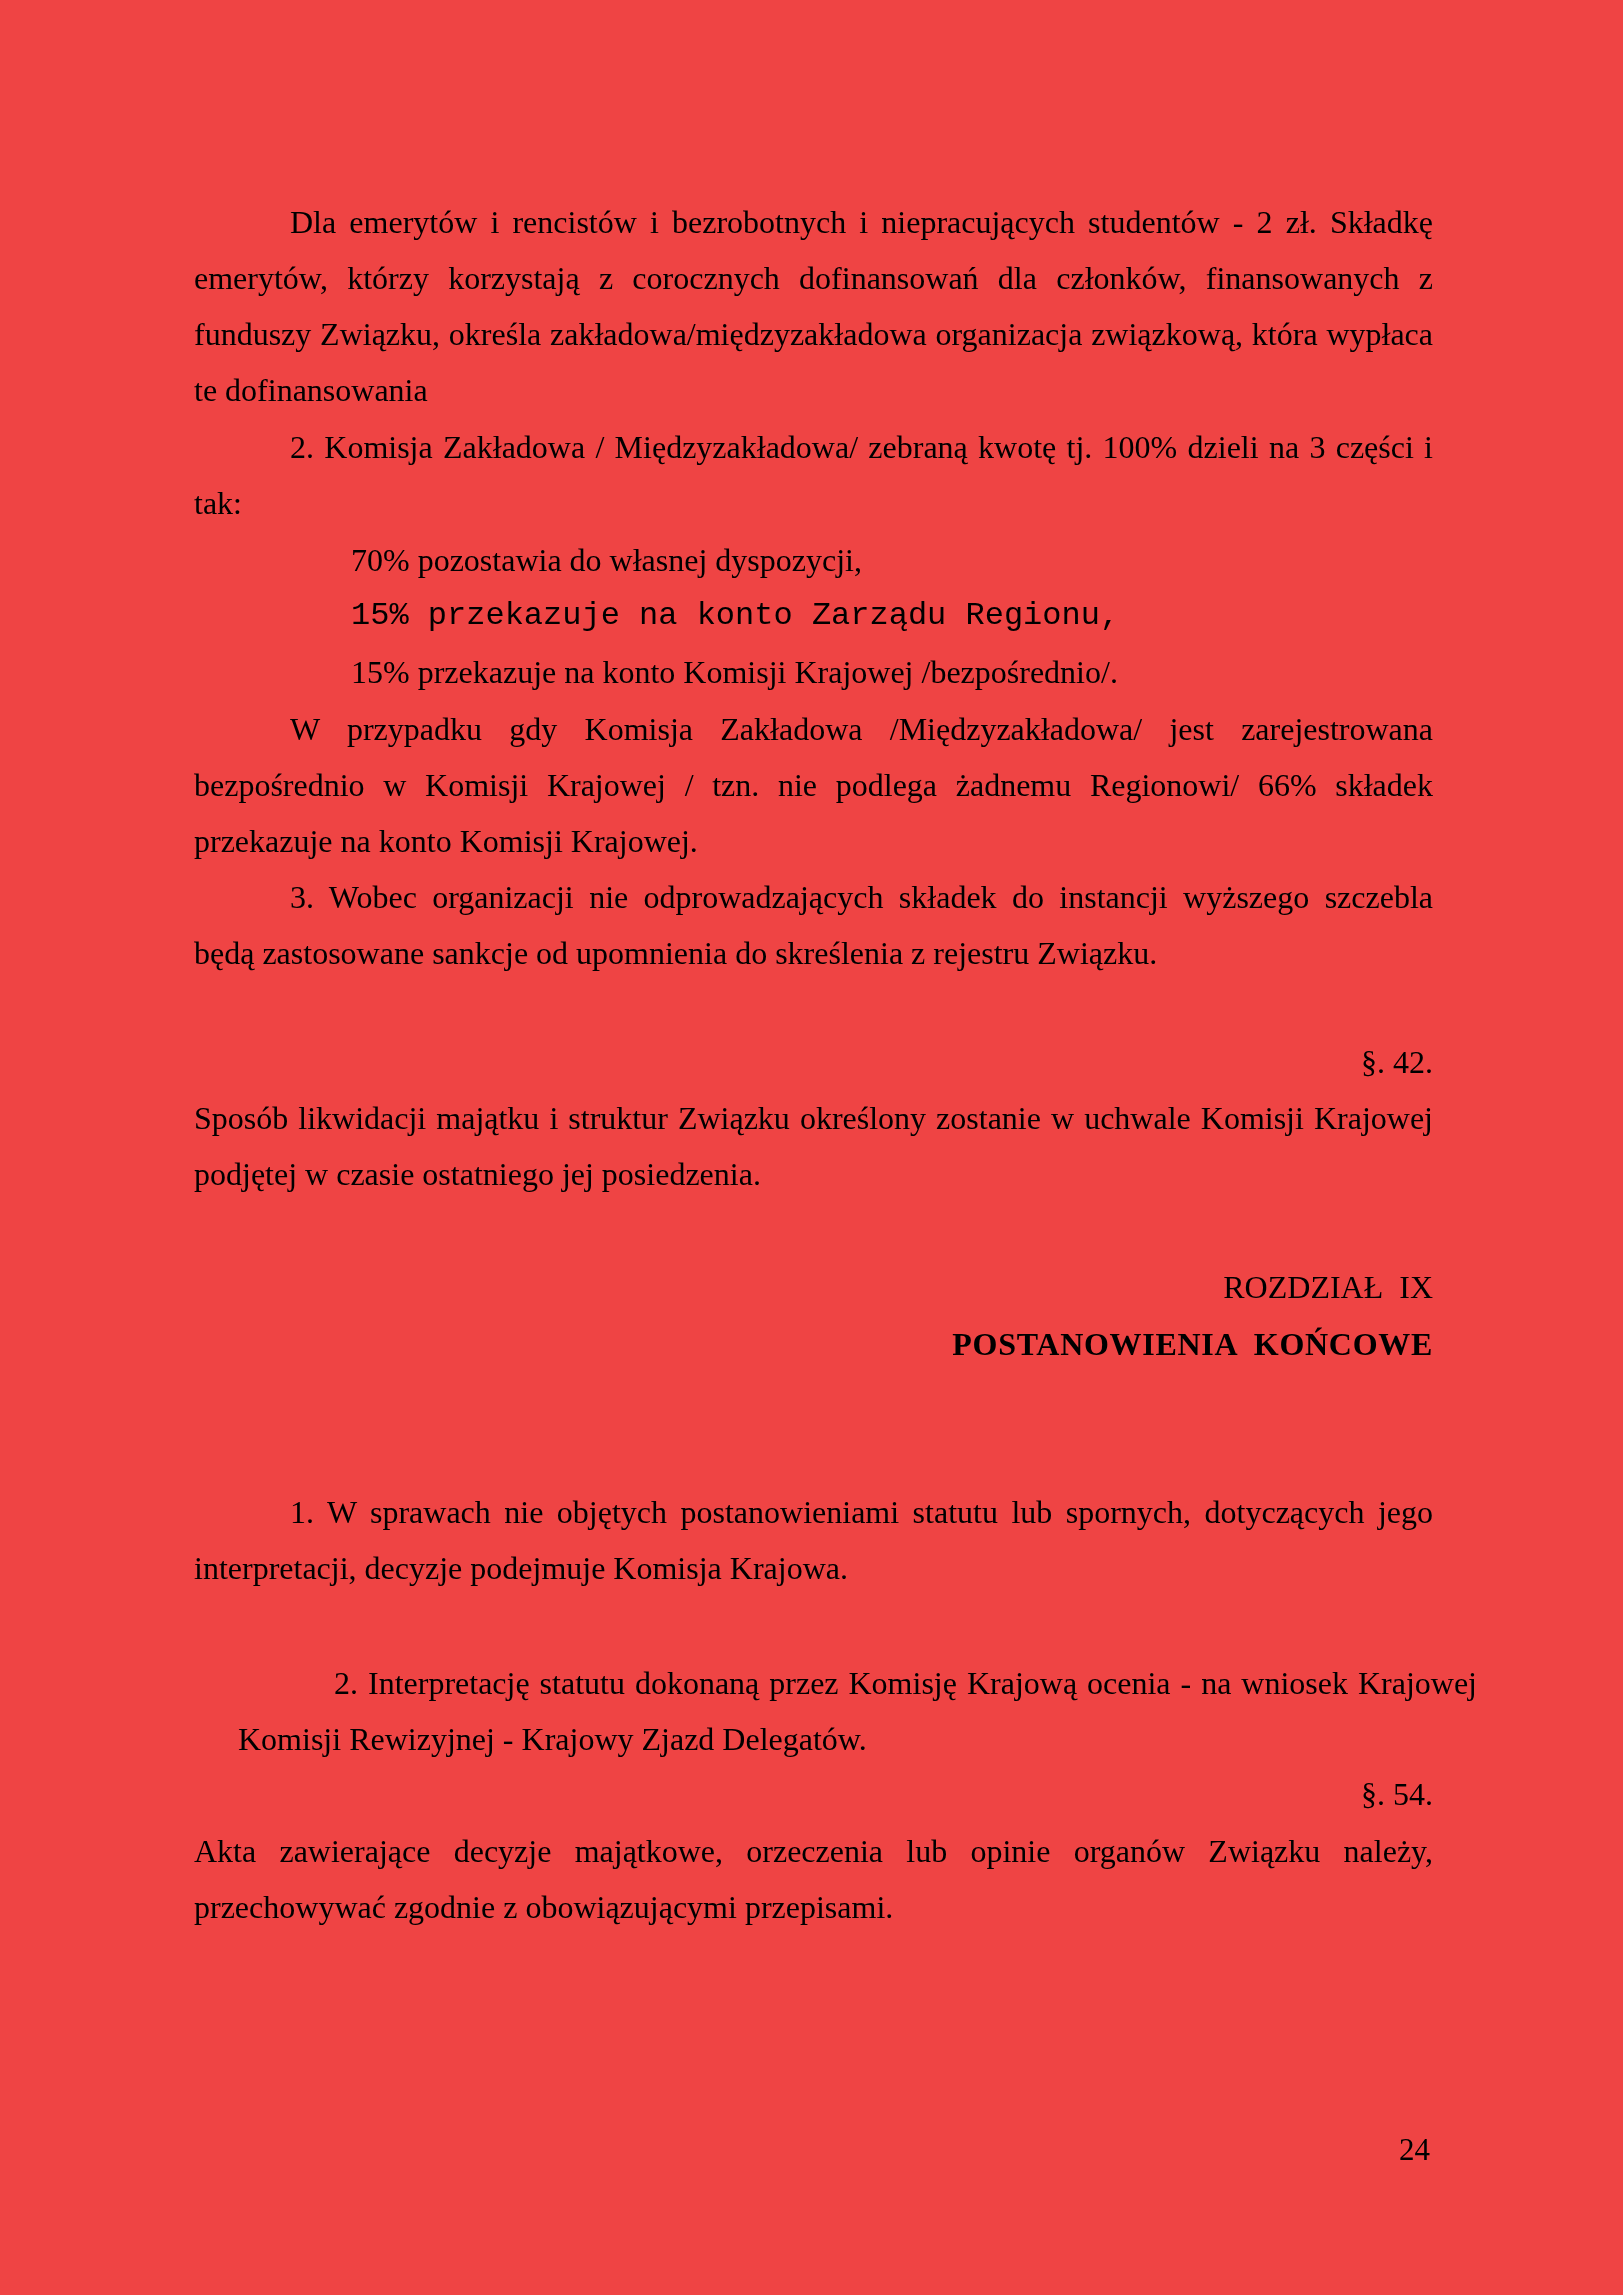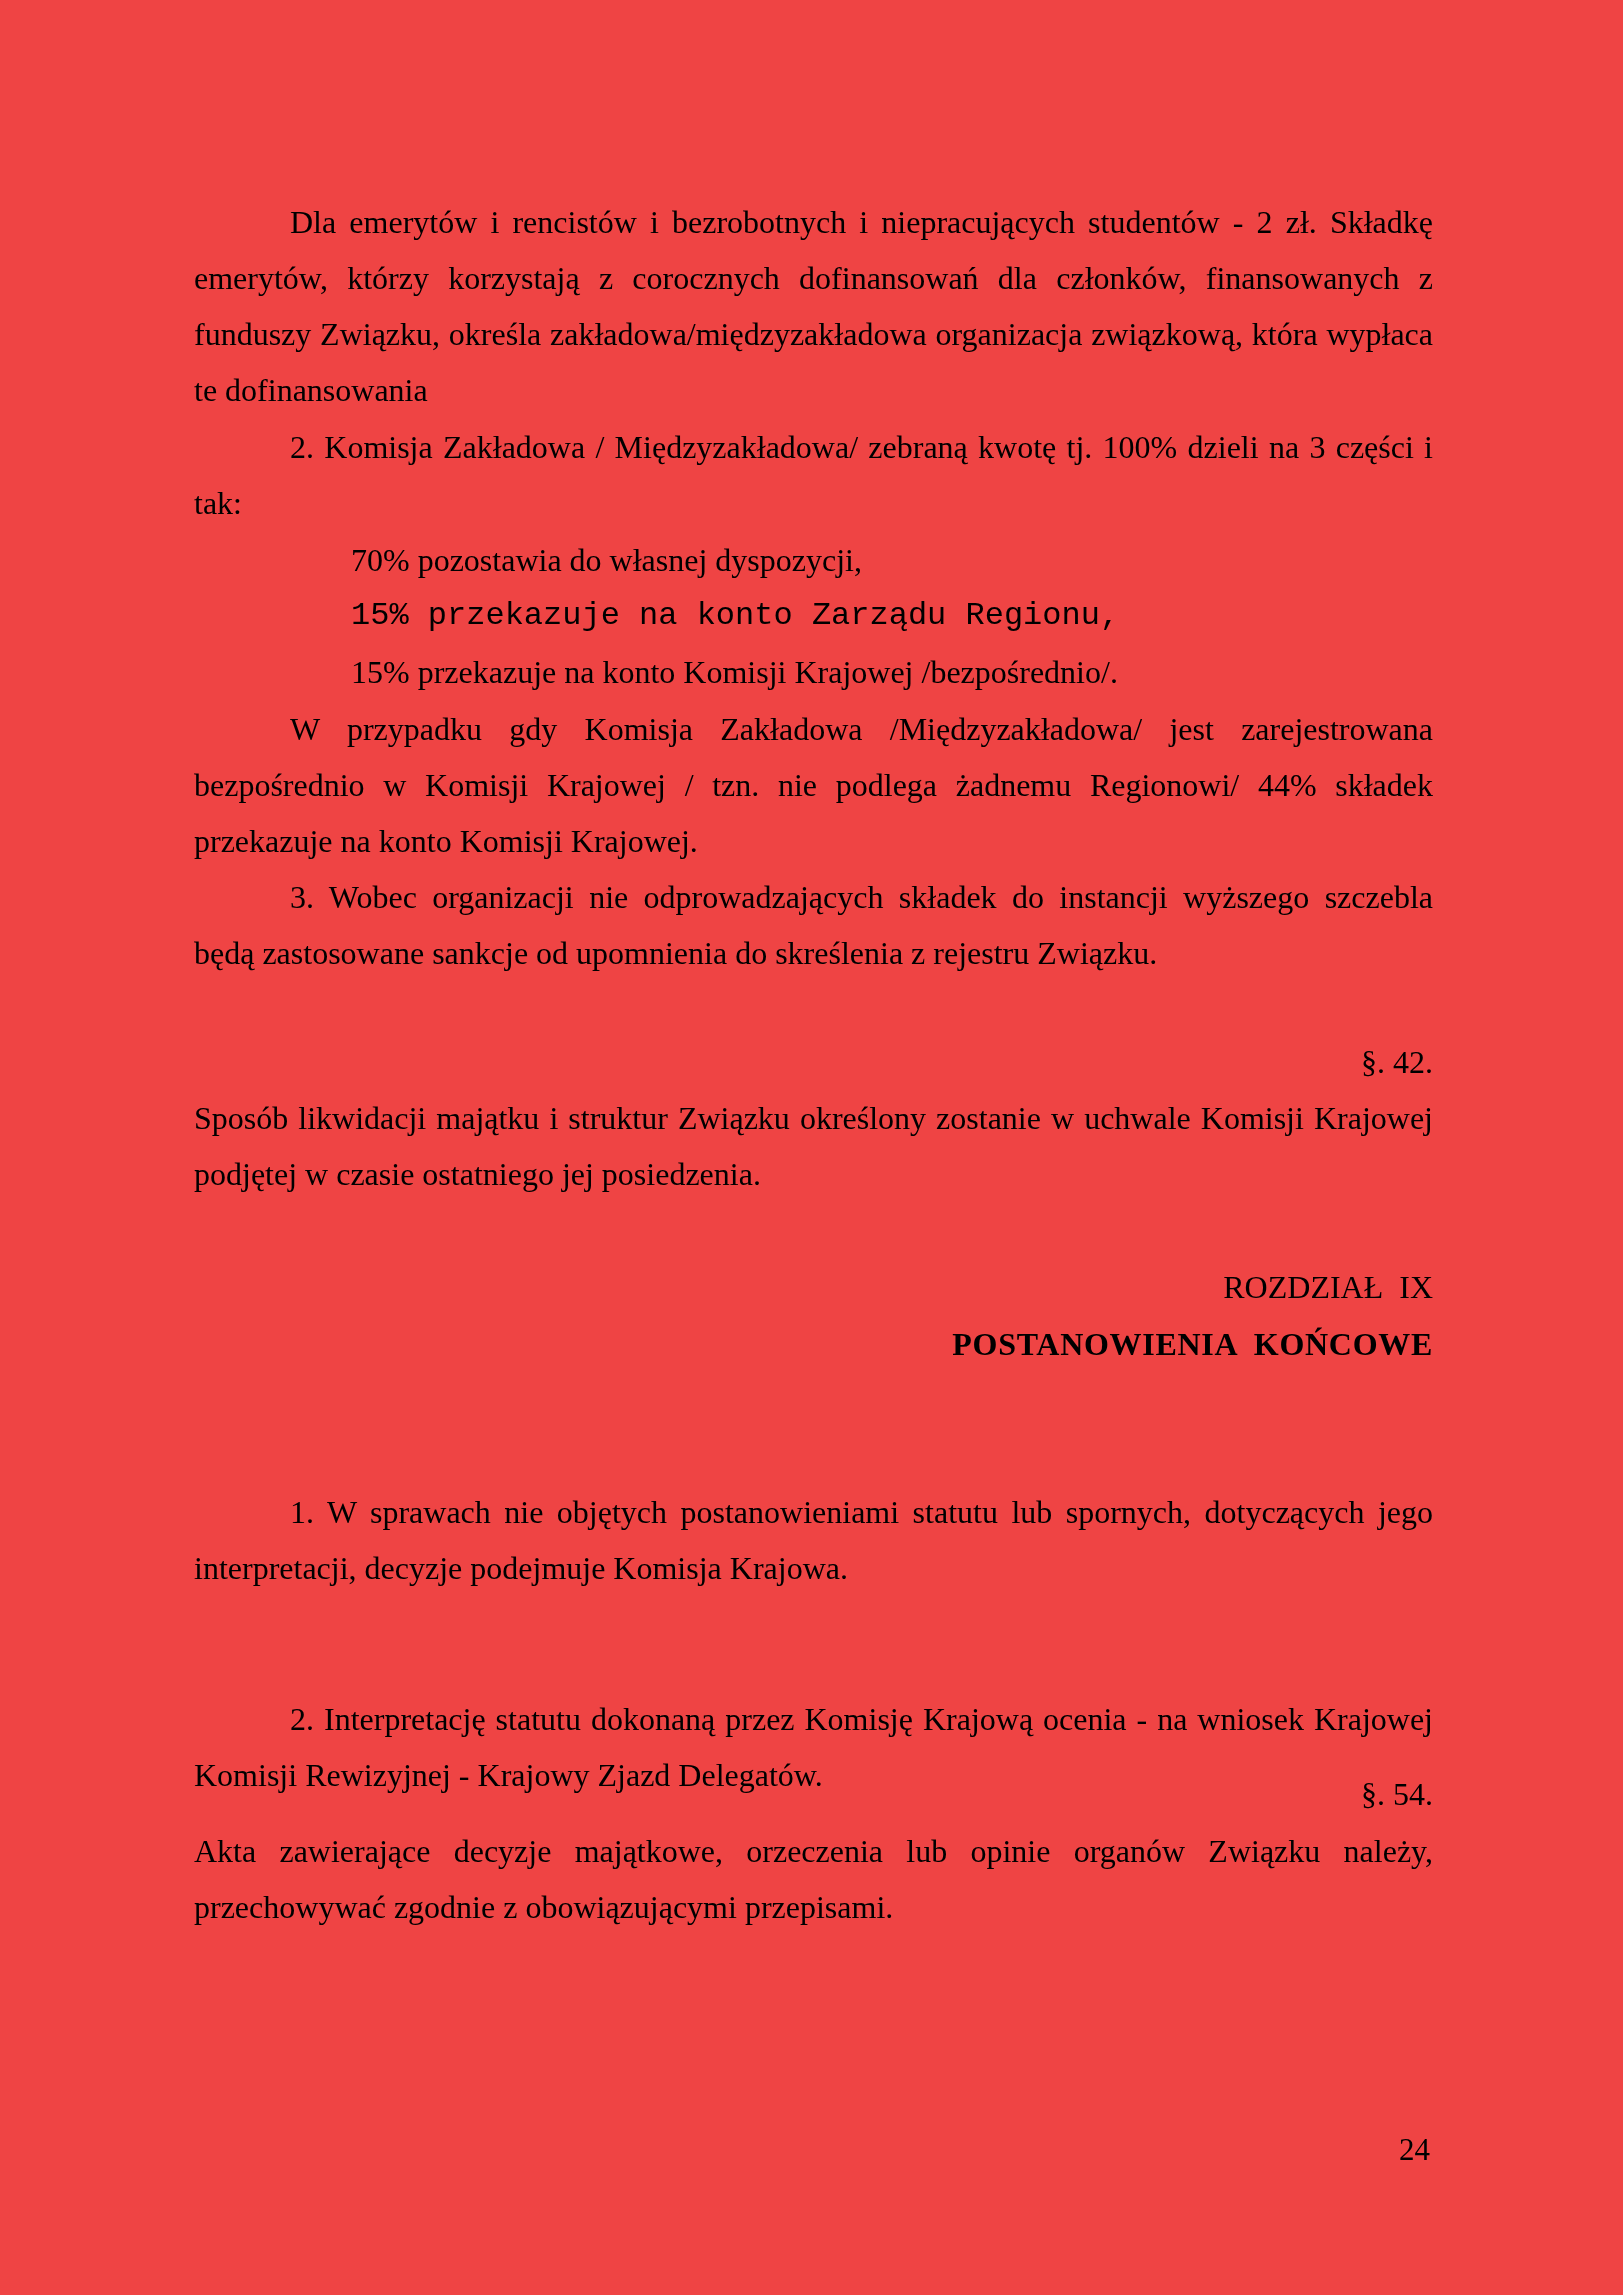--- a/index.html
+++ b/index.html
@@ -27,32 +27,32 @@
   <p class="blk just indent" style="top:194px;">Dla emerytów i rencistów i bezrobotnych i niepracujących studentów - 2 zł. Składkę emerytów, którzy korzystają z corocznych dofinansowań dla członków, finansowanych z funduszy Związku, określa zakładowa/międzyzakładowa organizacja związkową, która wypłaca te dofinansowania</p>
 
   <p class="blk just indent" style="top:419px;">2. Komisja Zakładowa / Międzyzakładowa/ zebraną kwotę tj. 100% dzieli na 3 części i tak:</p>
 
   <div>
     <div class="list-item" style="top:532px;">70% pozostawia do własnej dyspozycji,</div>
     <div class="list-item" style="top:588px;font-family:Liberation Mono, monospace;">15% przekazuje na konto Zarządu Regionu,</div>
     <div class="list-item" style="top:644px;">15% przekazuje na konto Komisji Krajowej /bezpośrednio/.</div>
   </div>
 
-  <p class="blk just indent" style="top:701px;">W przypadku gdy Komisja Zakładowa /Międzyzakładowa/ jest zarejestrowana bezpośrednio w Komisji Krajowej / tzn. nie podlega żadnemu Regionowi/ 44% składek przekazuje na konto Komisji Krajowej.</p>
+  <p class="blk just indent" style="top:701px;">W przypadku gdy Komisja Zakładowa /Międzyzakładowa/ jest zarejestrowana bezpośrednio w Komisji Krajowej / tzn. nie podlega żadnemu Regionowi/ 66% składek przekazuje na konto Komisji Krajowej.</p>
 
   <p class="blk just indent" style="top:869px;">3. Wobec organizacji nie odprowadzających składek do instancji wyższego szczebla będą zastosowane sankcje od upomnienia do skreślenia z rejestru Związku.</p>
 
   <p class="blk center" style="top:1034px;">§. 42.</p>
   <p class="blk center" style="top:1259px; white-space:pre;">ROZDZIAŁ  IX</p>
 
   <p class="blk just" style="top:1090px;">Sposób likwidacji majątku i struktur Związku określony zostanie w uchwale Komisji Krajowej podjętej w czasie ostatniego jej posiedzenia.</p>
   <p class="blk center heading-bold" style="top:1316px; white-space:pre;">POSTANOWIENIA  KOŃCOWE</p>
 
   <p class="blk just indent" style="top:1484px;">1. W sprawach nie objętych postanowieniami statutu lub spornych, dotyczących jego interpretacji, decyzje podejmuje Komisja Krajowa.</p>
-  <p class="blk just indent" style="top:1691px;">2. Interpretację statutu dokonaną przez Komisję Krajową ocenia - na wniosek Krajowej Komisji Rewizyjnej - Krajowy Zjazd Delegatów.</p>
+  <p class="blk just indent" style="top:1655px;margin-left:44px;">2. Interpretację statutu dokonaną przez Komisję Krajową ocenia - na wniosek Krajowej Komisji Rewizyjnej - Krajowy Zjazd Delegatów.</p>
 
   <p class="blk center" style="top:1766px;">§. 54.</p>
   <p class="blk just" style="top:1823px;">Akta zawierające decyzje majątkowe, orzeczenia lub opinie organów Związku należy, przechowywać zgodnie z obowiązującymi przepisami.</p>
 
   <div class="page-number">24</div>
 
 </div>
 
 
 </body></html>

